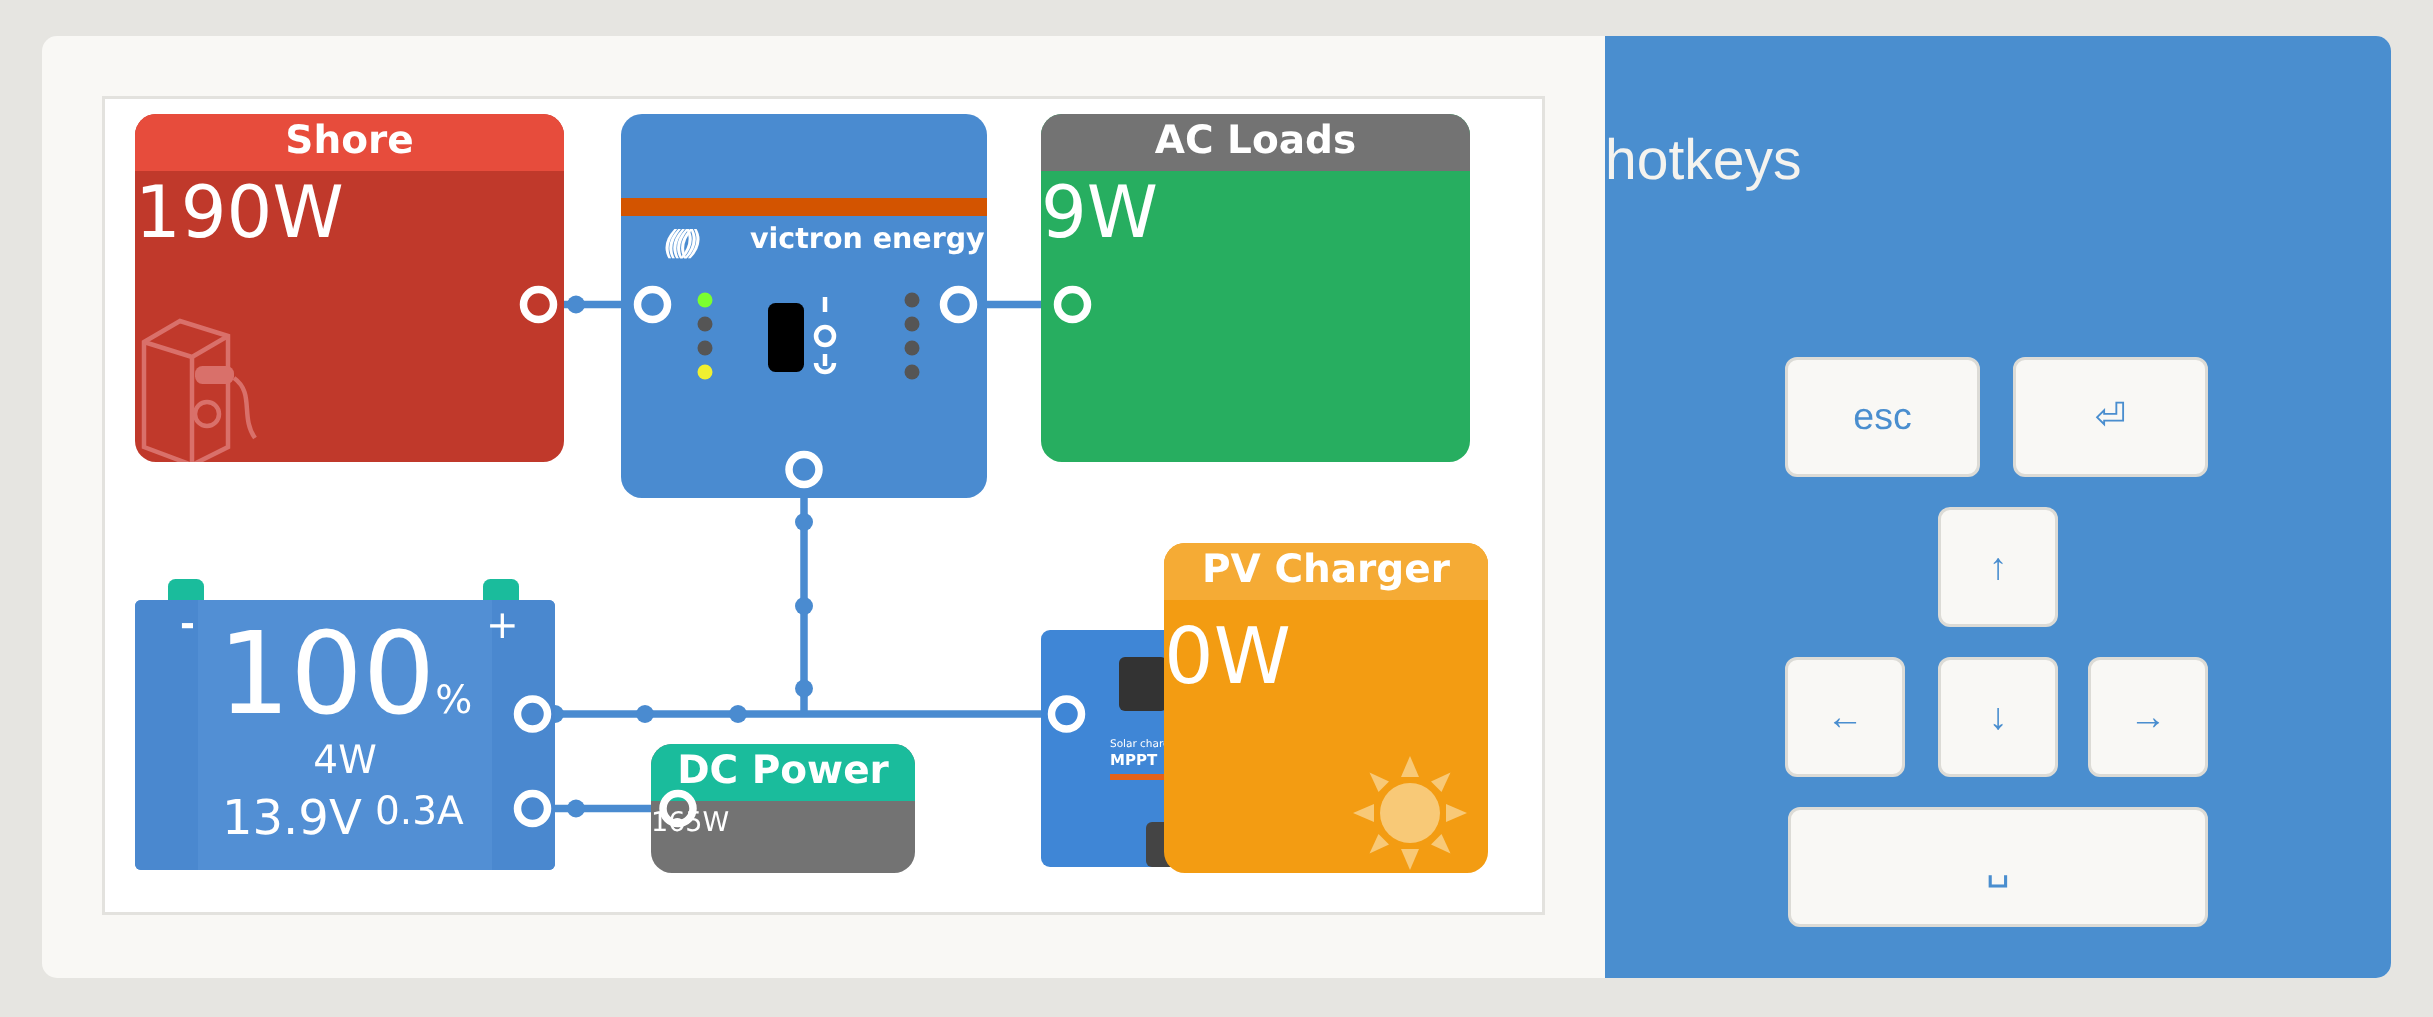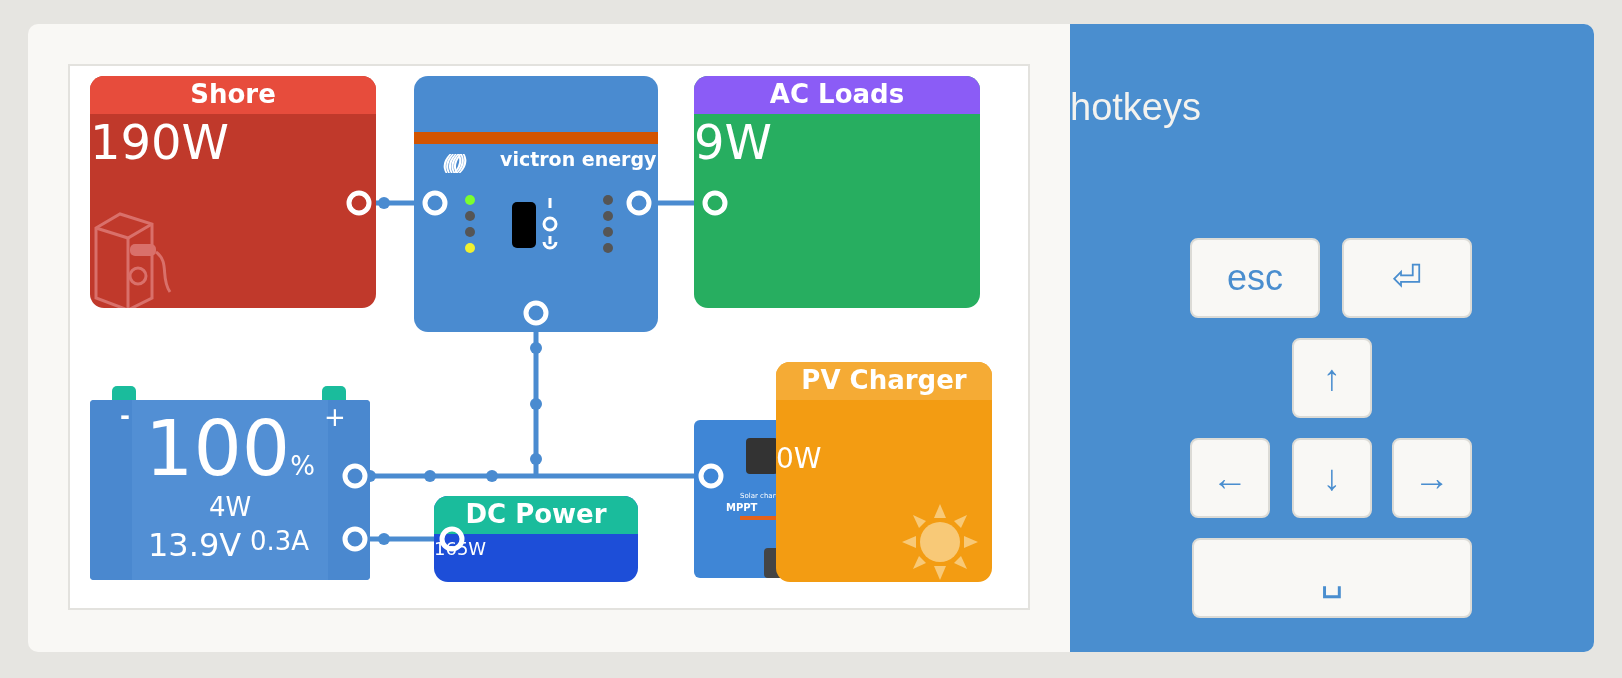--- a/index.html
+++ b/index.html
@@ -1,20 +1,20 @@
 <!DOCTYPE html>
 <html><head>
 <meta charset="utf-8">
 <style>
   html,body{margin:0;padding:0;}
   body{width:1622px;height:678px;background:#e6e5e1;position:relative;overflow:hidden;font-family:"DejaVu Sans",sans-serif;}
   .frame{position:absolute;left:28px;top:24px;width:1566px;height:628px;border-radius:10px;background:#f9f8f5;overflow:hidden;}
   .hotkeys-panel{position:absolute;left:1042px;top:0;width:524px;height:628px;background:#4a8ecf;}
   .hk-title{position:absolute;left:0;width:524px;top:62px;text-align:left;color:#f4f3ef;font-size:38px;font-family:"Liberation Sans",sans-serif;}
-  .key{position:absolute;background:#f9f8f5;border:2px solid #dcdbd6;border-radius:8px;box-sizing:border-box;display:flex;align-items:center;justify-content:center;color:#4a8ecf;font-family:"Liberation Sans",sans-serif;font-size:36px;cursor:pointer;}
+  .key{position:absolute;background:#f9f8f5;border:2px solid #dcdbd6;border-radius:8px;box-sizing:border-box;display:flex;align-items:center;justify-content:center;color:#4a8ecf;font-family:"Liberation Sans",sans-serif;font-size:25px;cursor:pointer;}
   .overview{position:absolute;left:40px;top:40px;width:962px;height:546px;background:#fff;border:2px solid #e3e2de;box-sizing:border-box;}
   .box{position:absolute;border-radius:14px;overflow:hidden;color:#fff;}
   .box .hdr{position:absolute;left:0;top:0;width:100%;text-align:center;font-weight:bold;font-size:26px;}
   .box .val{position:absolute;left:0;width:100%;text-align:left;font-size:48px;}
   svg{position:absolute;left:0;top:0;}
 </style>
 </head>
 <body>
 
 <div class="frame">
@@ -84,21 +84,21 @@
         <circle cx="15" cy="15" r="10" fill="none" stroke="#fff" stroke-width="5"></circle>
       </svg>
     <svg width="30" height="30" style="left:554px;top:122px;">
         <circle cx="15" cy="15" r="10" fill="none" stroke="#fff" stroke-width="5"></circle>
       </svg>
     <svg width="30" height="30" style="left:451px;top:232px;">
         <circle cx="15" cy="15" r="10" fill="none" stroke="#fff" stroke-width="5"></circle>
       </svg>
 
     <div class="box" style="left:624px;top:10px;width:286px;height:232px;background:#27ae60;">
-      <div class="hdr" style="background:#8b5cf6;height:38px;line-height:36px;">AC Loads</div>
+      <div class="hdr" style="background:#737373;height:38px;line-height:36px;">AC Loads</div>
       <div class="val" style="top:38px;">9W</div>
     </div>
     <svg width="30" height="30" style="left:630px;top:122px;">
         <circle cx="15" cy="15" r="10" fill="none" stroke="#fff" stroke-width="5"></circle>
       </svg>
 
     <div style="position:absolute;left:42px;top:320px;width:24px;height:16px;border-radius:5px 5px 0 0;background:#1abc9c;"></div>
     <div style="position:absolute;left:252px;top:320px;width:24px;height:16px;border-radius:5px 5px 0 0;background:#1abc9c;"></div>
     <div class="box" style="left:20px;top:334px;width:280px;height:180px;background:#528fd4;border-radius:4px;">
       <div style="position:absolute;left:0;top:0;width:42px;height:100%;background:#4a88cf;"></div>
@@ -112,42 +112,42 @@
       <div style="position:absolute;left:58px;top:126px;font-size:32px;">13.9V</div>
       <div style="position:absolute;left:160px;top:126px;font-size:26px;">0.3A</div>
     </div>
     <svg width="30" height="30" style="left:270px;top:395px;">
         <circle cx="15" cy="15" r="10" fill="none" stroke="#fff" stroke-width="5"></circle>
       </svg>
     <svg width="30" height="30" style="left:270px;top:458px;">
         <circle cx="15" cy="15" r="10" fill="none" stroke="#fff" stroke-width="5"></circle>
       </svg>
 
-    <div class="box" style="left:364px;top:430px;width:204px;height:86px;background:#1d4ed8;">
+    <div class="box" style="left:364px;top:430px;width:176px;height:86px;background:#737373;">
       <div class="hdr" style="background:#1abc9c;height:38px;line-height:36px;">DC Power</div>
       <div class="val" style="top:42px;font-size:18px;">165W</div>
     </div>
     <svg width="30" height="30" style="left:367px;top:458px;">
         <circle cx="15" cy="15" r="10" fill="none" stroke="#fff" stroke-width="5"></circle>
       </svg>
 
     <div style="position:absolute;left:624px;top:354px;width:100px;height:158px;background:#3f86d6;border-radius:6px;">
       <div style="position:absolute;left:52px;top:18px;width:32px;height:36px;background:#333;border-radius:4px;"></div>
       <div style="position:absolute;left:46px;top:72px;font-size:7px;color:#fff;white-space:nowrap;">Solar charger</div>
-      <div style="position:absolute;left:32px;top:82px;font-size:10px;font-weight:bold;color:#fff;">MPPT</div>
+      <div style="position:absolute;left:46px;top:82px;font-size:10px;font-weight:bold;color:#fff;">MPPT</div>
       <div style="position:absolute;left:46px;top:96px;width:40px;height:4px;background:#e5621a;"></div>
       <div style="position:absolute;left:70px;top:128px;width:22px;height:30px;background:#444;border-radius:4px;"></div>
     </div>
     <svg width="30" height="30" style="left:626px;top:395px;">
         <circle cx="15" cy="15" r="10" fill="none" stroke="#fff" stroke-width="5"></circle>
       </svg>
 
     <div class="box" style="left:706px;top:296px;width:204px;height:220px;background:#f39c12;padding-left:12px;">
       <div class="hdr" style="background:#f5ab35;height:38px;line-height:36px;">PV Charger</div>
-      <div class="val" style="top:46px;font-size:28px;margin-top:34px;">0W</div>
+      <div class="val" style="top:46px;font-size:52px;">0W</div>
       <svg width="80" height="80" style="left:124px;top:140px;">
         <g fill="#f8c977">
           <circle cx="40" cy="40" r="20"></circle>
           <polygon points="40,2 46,16 34,16"></polygon>
             <polygon points="40,78 46,64 34,64"></polygon>
             <polygon points="2,40 16,34 16,46"></polygon>
             <polygon points="78,40 64,34 64,46"></polygon>
           <polygon points="13,13 26,19 19,26"></polygon>
             <polygon points="67,13 61,26 54,19"></polygon>
             <polygon points="13,67 19,54 26,61"></polygon>

